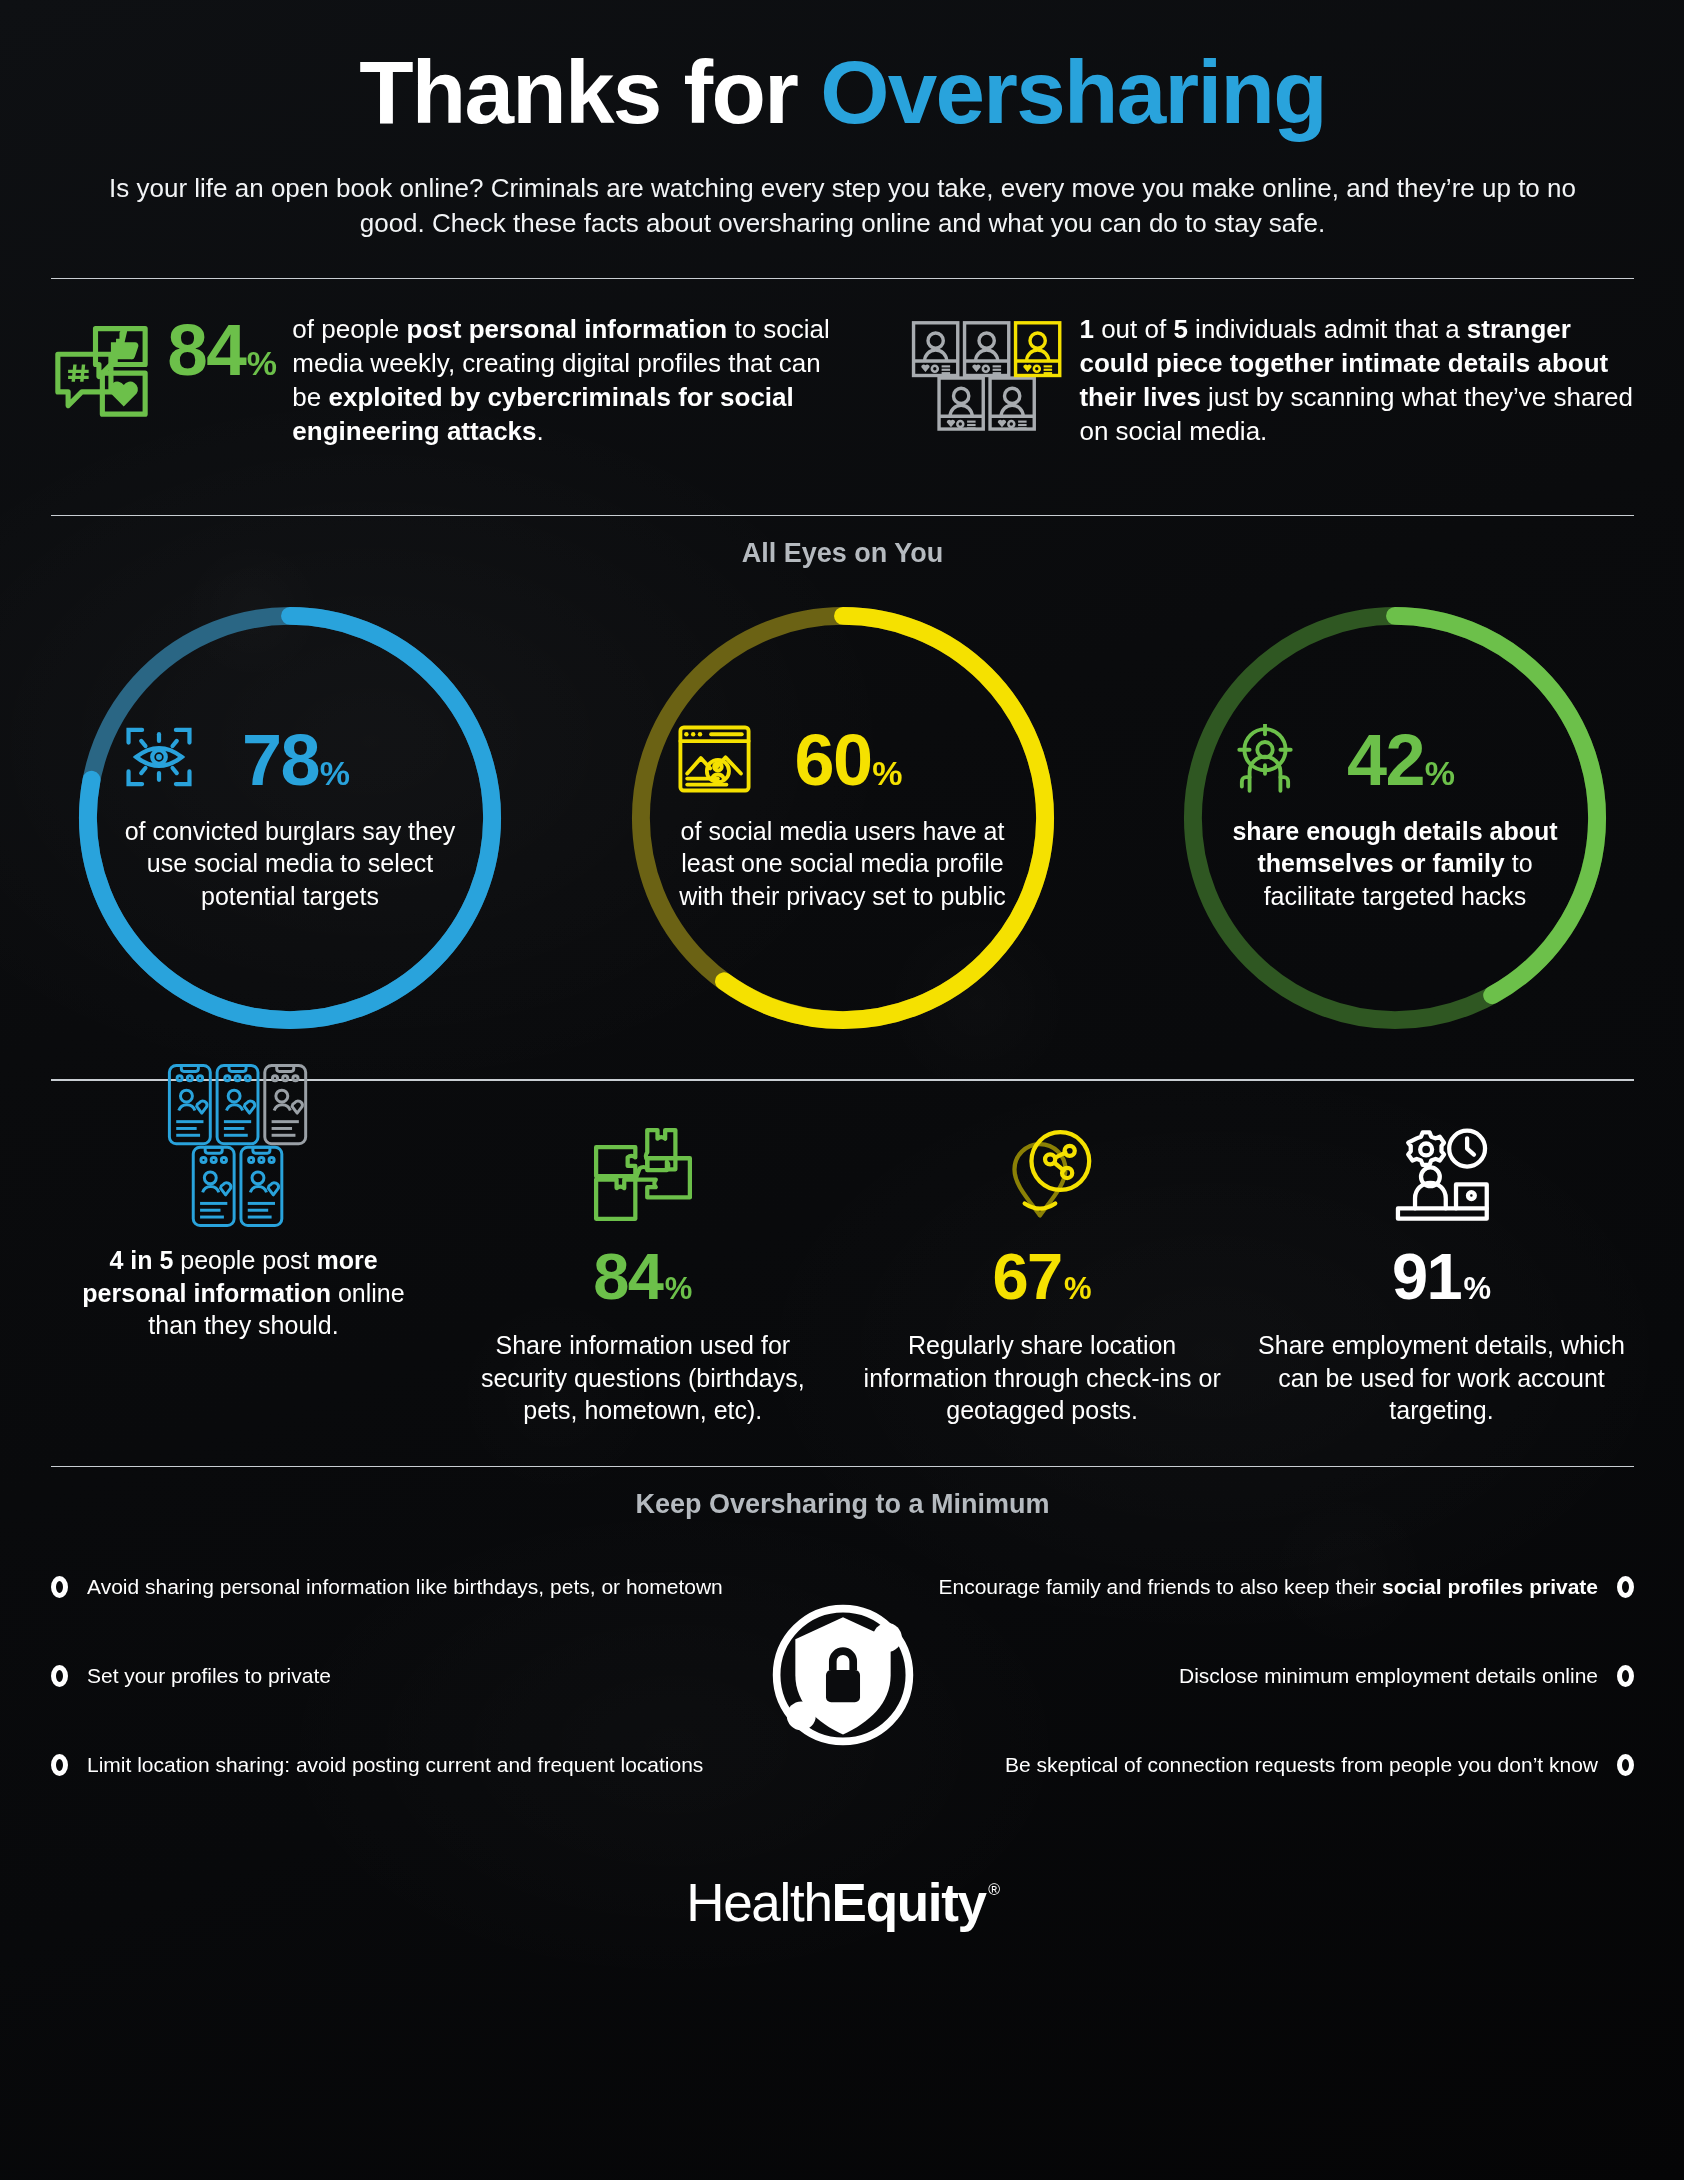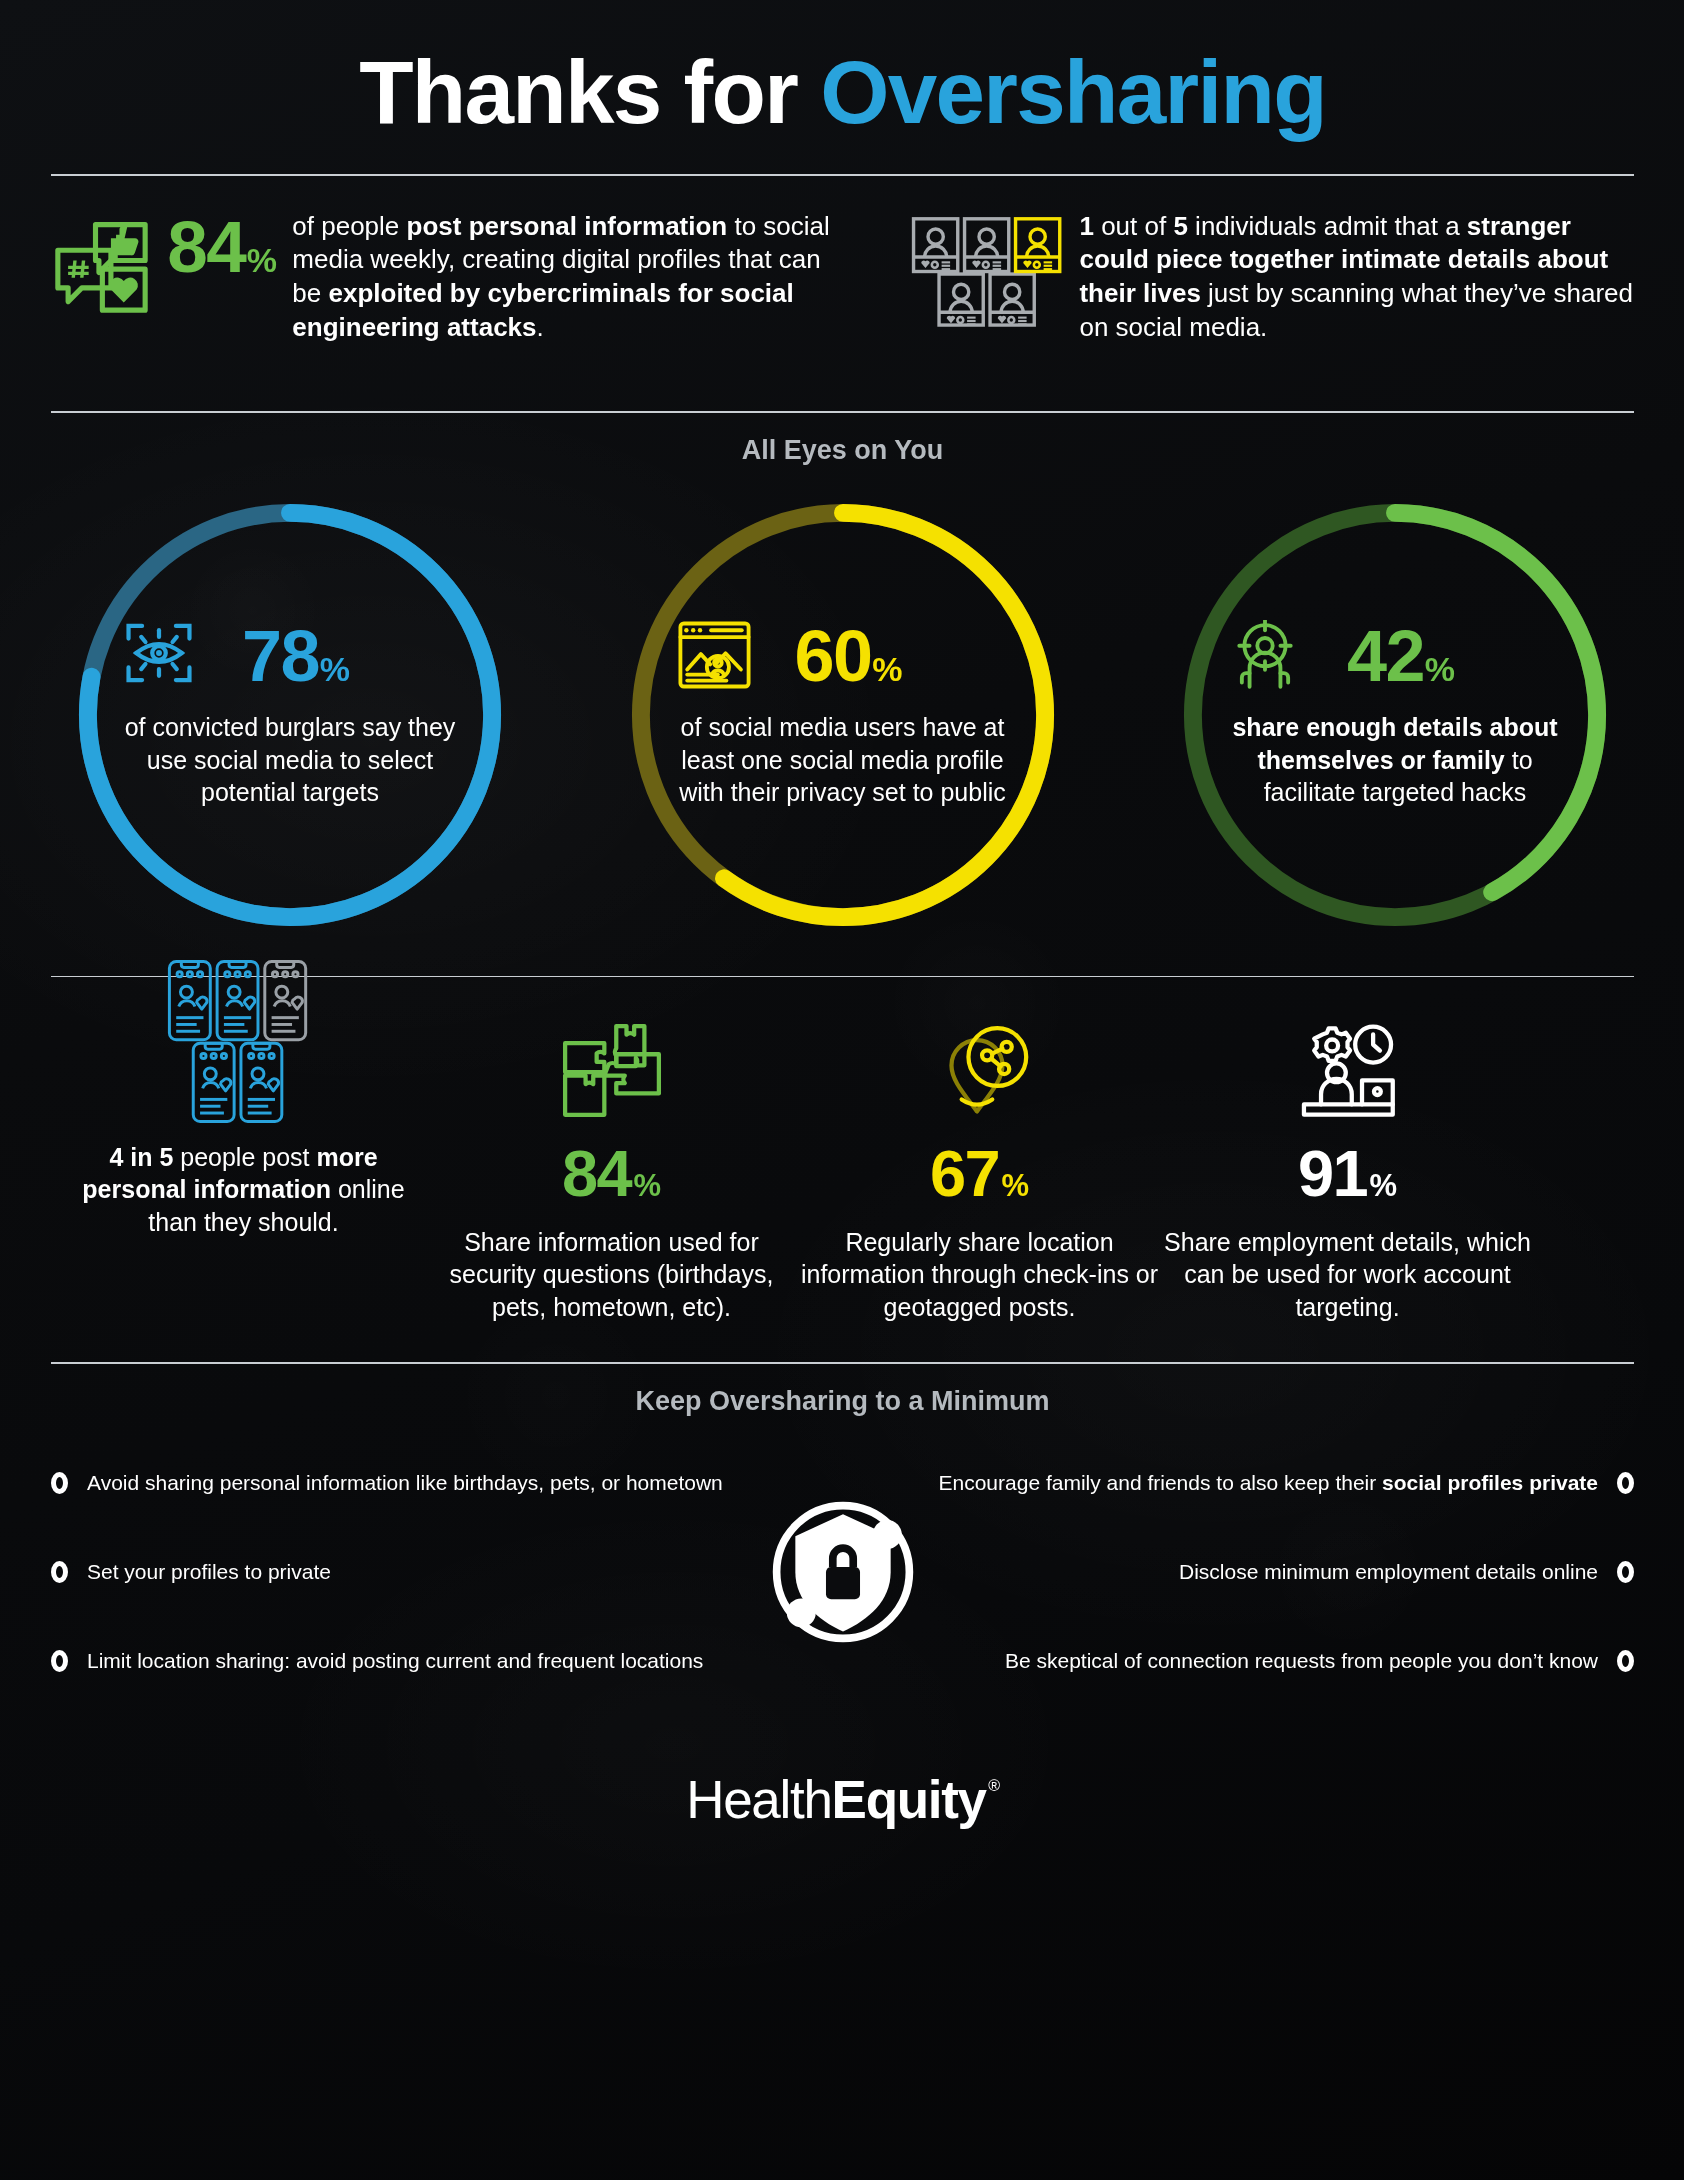--- a/index.html
+++ b/index.html
@@ -135,20 +135,21 @@
   .donut-caption {
     font-size: 25px;
     line-height: 1.30;
     color: #fff;
   }
   .donut-caption b { font-weight: 700; }
 
   
   .quad {
     display: flex;
+    justify-content: space-between;
     padding: 36px 8.5px 0;
   }
   .quad-item {
     width: 23.5%;
     text-align: center;
   }
   .quad-icon {
     height: 112px;
     display: flex; align-items: flex-end; justify-content: center;
     margin-bottom: 15.3px;
@@ -225,20 +226,21 @@
 </head>
 <body>
 
 <div class="page">
   <div class="noise"></div>
   <div class="inner">
 
     <h1 class="title">
       <span>Thanks for </span><span class="accent">Oversharing</span>
     </h1>
+    <p class="subtitle">Is your life an open book online? Criminals are watching every step you take, every move you make online, and they’re up to no good. Check these facts about oversharing online and what you can do to stay safe.</p>
     <div class="divider"></div>
 
     <div class="top-row">
 
       <div class="top-col left">
         <div class="top-icon">
           <svg width="101" height="101" viewBox="0 0 118 118">
             <g fill="none" stroke="#6CC04A" stroke-width="6" stroke-linejoin="round" stroke-linecap="round">
               <path d="M8 40 h62 v44 h-34 l-16 16 v-16 h-12 z"></path>
               <path d="M52 10 h58 v42 h-40 l-14 14 v-14 h-4 z"></path>

